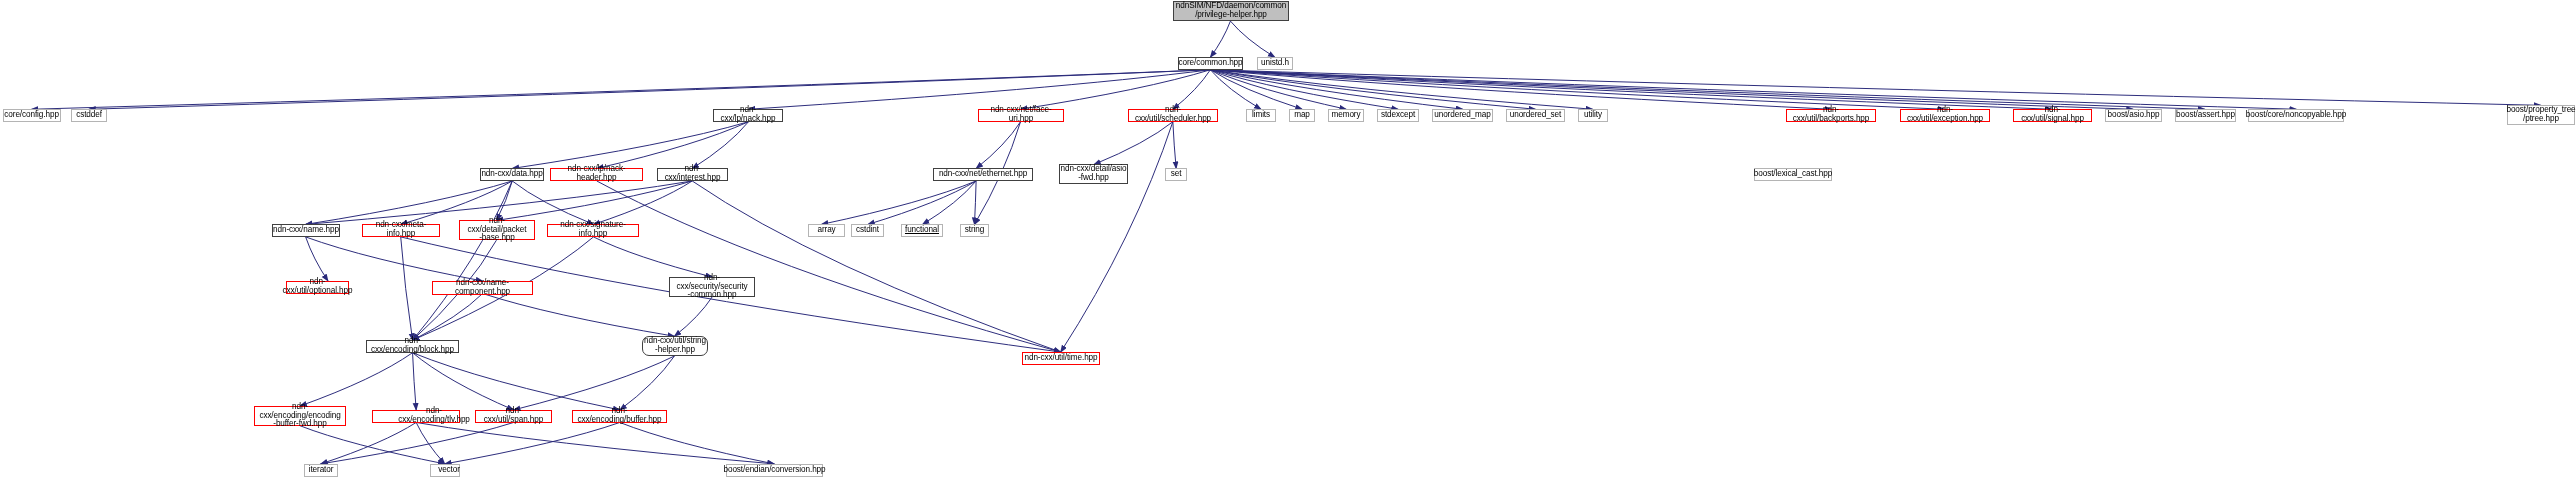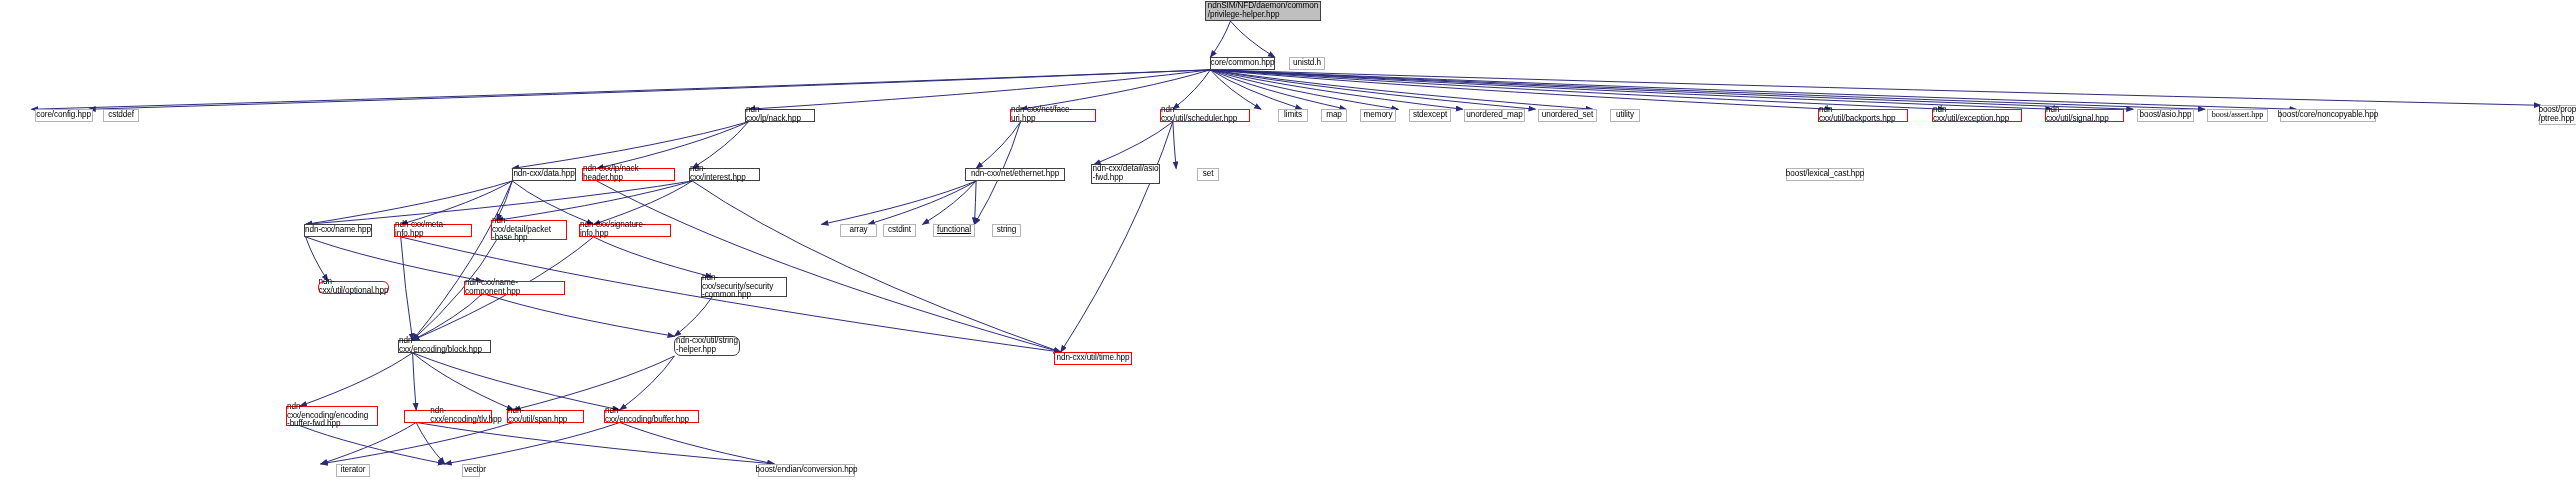--- a/index.html
+++ b/index.html
@@ -1,22 +1,22 @@
 <!DOCTYPE html>
 <html style="font-size:10.5px"><head>
 <meta charset="utf-8">
 <style>
   html,body{margin:0;padding:0;background:#ffffff;}
   #canvas{position:relative;width:2576px;height:485px;background:#ffffff;
           font-family:"Liberation Sans",sans-serif;overflow:hidden;}
   svg.edges{position:absolute;left:0;top:0;width:2576px;height:485px;pointer-events:none;}
   .node{position:absolute;box-sizing:border-box;display:flex;align-items:center;
-        justify-content:center;line-height:1.08;
+        justify-content:center;text-align:center;line-height:1.08;
         font-size:8.2px;color:#000000;background:#ffffff;border:0.7px solid #9a9a9a;
-        white-space:pre-line;letter-spacing:-0.1px;margin-left:32px;}
+        white-space:pre-line;letter-spacing:-0.1px;}
   .node.sys{border:0.7px solid #b4b4b4;}
   .node.hdr{border:0.7px solid #404040;}
   .node.red{border:1.1px solid #ff0000;}
   .node.root{border:1.1px solid #404040;background:#bfbfbf;font-size:8.2px;}
 </style>
 </head>
 <body>
 
 <div id="canvas">
   <svg class="edges" viewBox="0 0 3915 737">
@@ -108,52 +108,52 @@
       <div class="node sys" style="left: 1289px; top: 109px; width: 26px; height: 12.5px;">map</div>
       <div class="node sys" style="left: 1328px; top: 109px; width: 36px; height: 12.5px;">memory</div>
       <div class="node sys" style="left: 1377px; top: 109px; width: 42px; height: 12.5px;">stdexcept</div>
       <div class="node sys" style="left: 1432px; top: 109px; width: 61px; height: 12.5px;">unordered_map</div>
       <div class="node sys" style="left: 1506px; top: 109px; width: 59px; height: 12.5px;">unordered_set</div>
       <div class="node sys" style="left: 1578px; top: 109px; width: 30px; height: 12.5px;">utility</div>
       <div class="node red" style="left: 1786px; top: 109px; width: 90px; height: 12.5px;">ndn-cxx/util/backports.hpp</div>
       <div class="node red" style="left: 1900px; top: 109px; width: 90px; height: 12.5px;">ndn-cxx/util/exception.hpp</div>
       <div class="node red" style="left: 2013px; top: 109px; width: 79px; height: 12.5px;">ndn-cxx/util/signal.hpp</div>
       <div class="node sys" style="left: 2105px; top: 109px; width: 57px; height: 12.5px;">boost/asio.hpp</div>
-      <div class="node sys" style="left: 2175px; top: 109px; width: 61px; height: 12.5px; font-family: Liberation Serif, serif;">boost/assert.hpp</div>
+      <div class="node sys" style="left: 2175px; top: 109px; width: 61px; height: 12.5px;">boost/assert.hpp</div>
       <div class="node sys" style="left: 2248px; top: 109px; width: 96px; height: 12.5px;">boost/core/noncopyable.hpp</div>
       <div class="node sys" style="left: 2507px; top: 105px; width: 68px; height: 20px;">boost/property_tree
 /ptree.hpp</div>
       <div class="node hdr" style="left: 480px; top: 168px; width: 64px; height: 12.5px;">ndn-cxx/data.hpp</div>
       <div class="node red" style="left: 550px; top: 168px; width: 93px; height: 12.5px;">ndn-cxx/lp/nack-header.hpp</div>
       <div class="node hdr" style="left: 657px; top: 168px; width: 71px; height: 12.5px;">ndn-cxx/interest.hpp</div>
       <div class="node hdr" style="left: 933px; top: 168px; width: 100px; height: 12.5px;">ndn-cxx/net/ethernet.hpp</div>
       <div class="node hdr" style="left: 1059px; top: 164px; width: 69px; height: 20px;">ndn-cxx/detail/asio
 -fwd.hpp</div>
       <div class="node sys" style="left: 1165px; top: 168px; width: 22px; height: 12.5px;">set</div>
       <div class="node sys" style="left: 1754px; top: 168px; width: 78px; height: 12.5px;">boost/lexical_cast.hpp</div>
       <div class="node hdr" style="left: 272px; top: 224px; width: 68px; height: 12.5px;">ndn-cxx/name.hpp</div>
       <div class="node red" style="left: 362px; top: 224px; width: 78px; height: 12.5px;">ndn-cxx/meta-info.hpp</div>
       <div class="node red" style="left: 459px; top: 220px; width: 76px; height: 20px;">ndn-cxx/detail/packet
 -base.hpp</div>
       <div class="node red" style="left: 547px; top: 224px; width: 92px; height: 12.5px;">ndn-cxx/signature-info.hpp</div>
       <div class="node sys" style="left: 808px; top: 224px; width: 37px; height: 12.5px;">array</div>
       <div class="node sys" style="left: 851px; top: 224px; width: 33px; height: 12.5px;">cstdint</div>
       <div class="node sys" style="left: 901px; top: 224px; width: 42px; height: 12.5px; text-decoration: underline;">functional</div>
       <div class="node sys" style="left: 960px; top: 224px; width: 29px; height: 12.5px;">string</div>
-      <div class="node red" style="left: 286px; top: 281px; width: 71px; height: 12.5px; border-radius: 6px;">ndn-cxx/util/optional.hpp</div>
+      <div class="node red" style="left: 286px; top: 281px; width: 63px; height: 12.5px;">ndn-cxx/util/optional.hpp</div>
       <div class="node red" style="left: 432px; top: 281px; width: 101px; height: 14px;">ndn-cxx/name-component.hpp</div>
       <div class="node hdr" style="left: 669px; top: 277px; width: 86px; height: 20px;">ndn-cxx/security/security
 -common.hpp</div>
       <div class="node hdr" style="left: 366px; top: 340px; width: 93px; height: 12.5px;">ndn-cxx/encoding/block.hpp</div>
       <div class="node hdr" style="left: 642px; top: 336px; width: 66px; height: 20px; border-radius: 7px;">ndn-cxx/util/string
 -helper.hpp</div>
       <div class="node red" style="left: 1022px; top: 352px; width: 78px; height: 12.5px;">ndn-cxx/util/time.hpp</div>
       <div class="node red" style="left: 254px; top: 406px; width: 92px; height: 20px;">ndn-cxx/encoding/encoding
 -buffer-fwd.hpp</div>
       <div class="node red" style="left: 372px; top: 410px; width: 88px; height: 12.5px; padding-left: 36px;">ndn-cxx/encoding/tlv.hpp</div>
       <div class="node red" style="left: 475px; top: 410px; width: 77px; height: 12.5px;">ndn-cxx/util/span.hpp</div>
       <div class="node red" style="left: 572px; top: 410px; width: 95px; height: 12.5px;">ndn-cxx/encoding/buffer.hpp</div>
       <div class="node sys" style="left: 304px; top: 464px; width: 34px; height: 12.5px;">iterator</div>
-      <div class="node sys" style="left: 430px; top: 464px; width: 18px; height: 12.5px; padding-left: 8px;">vector</div>
+      <div class="node sys" style="left: 430px; top: 464px; width: 30px; height: 12.5px; padding-left: 8px;">vector</div>
       <div class="node sys" style="left: 726px; top: 464px; width: 97px; height: 12.5px;">boost/endian/conversion.hpp</div>
     </div>
 </div>
 
 
 </body></html>

